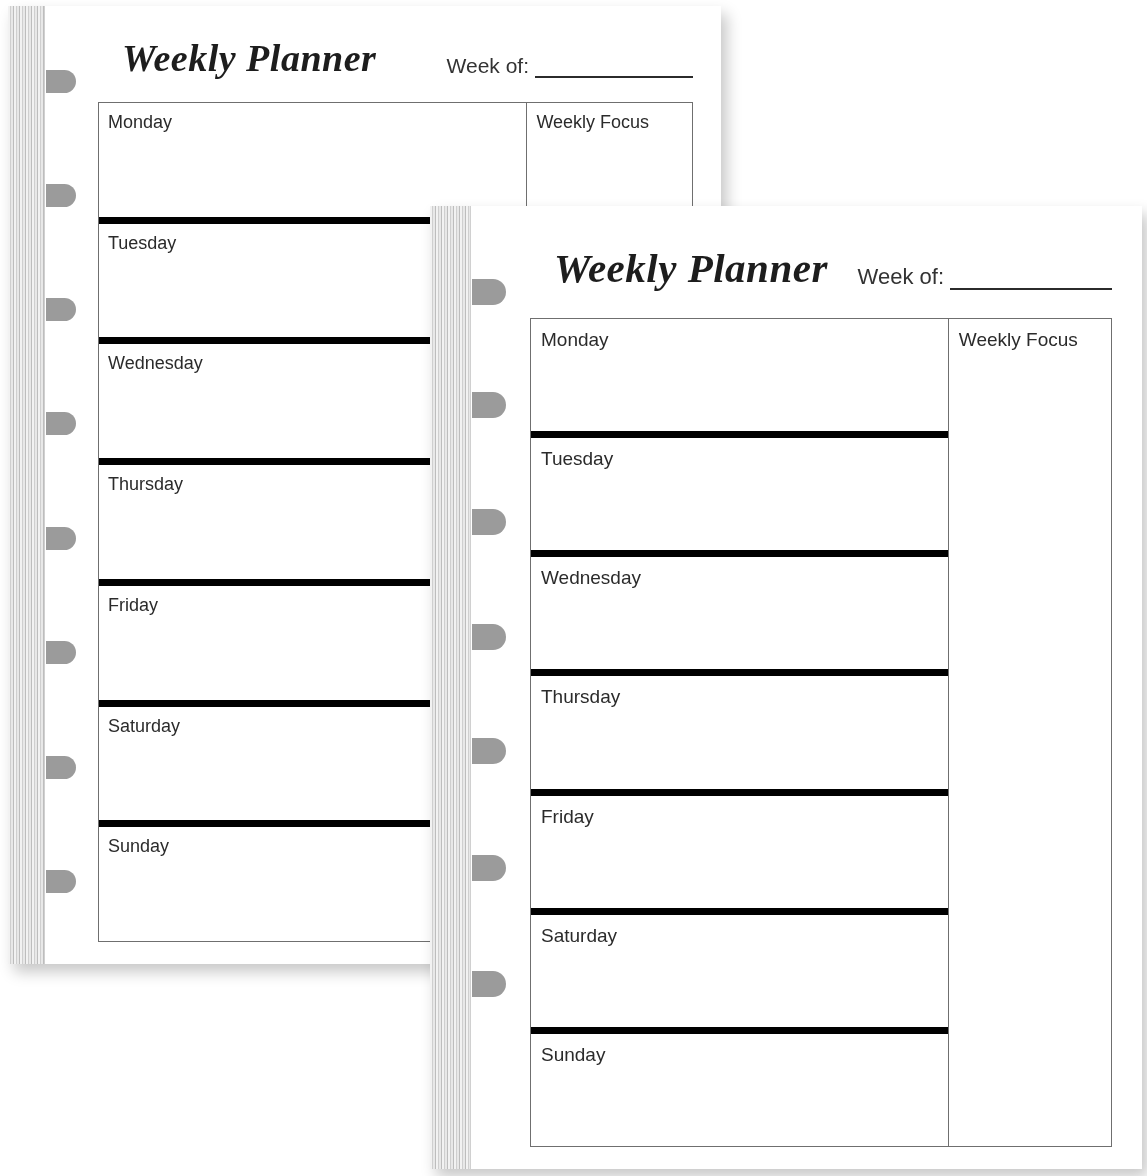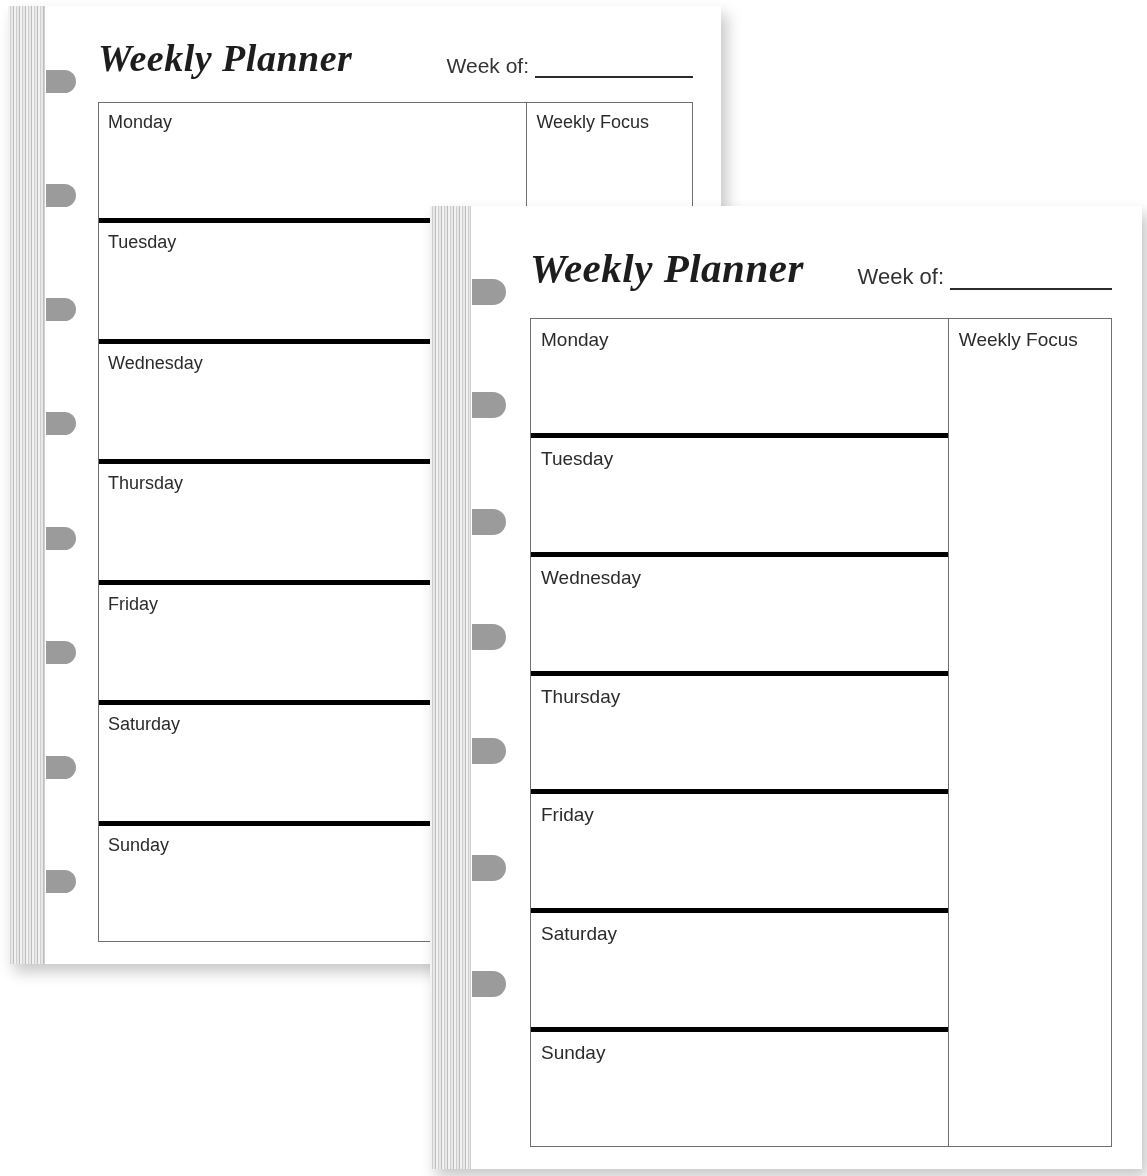--- a/index.html
+++ b/index.html
@@ -75,20 +75,21 @@
     align-items: flex-end;
     justify-content: space-between;
   }
   .planner-title {
     font-family: "Liberation Serif", serif;
     font-style: italic;
     font-weight: bold;
     color: #1d1d1d;
     letter-spacing: 0.5px;
     white-space: nowrap;
+    margin-left: 24px;
   }
   .weekof {
     display: flex;
     align-items: flex-end;
     color: #333333;
     white-space: nowrap;
     justify-content: space-between;
   }
   .weekof-line {
     display: inline-block;
@@ -102,21 +103,21 @@
     box-sizing: border-box;
     background: #fff;
   }
   .days-col {
     display: flex;
     flex-direction: column;
     box-sizing: border-box;
   }
   .day-cell {
     box-sizing: border-box;
-    border-bottom: 5px solid #000000;
+    border-bottom: 7px solid #000000;
     color: #2b2b2b;
   }
   .day-cell:last-child {
     border-bottom: none;
   }
   .focus-col {
     box-sizing: border-box;
     border-left: 1px solid #6f6f6f;
     color: #2b2b2b;
   }

